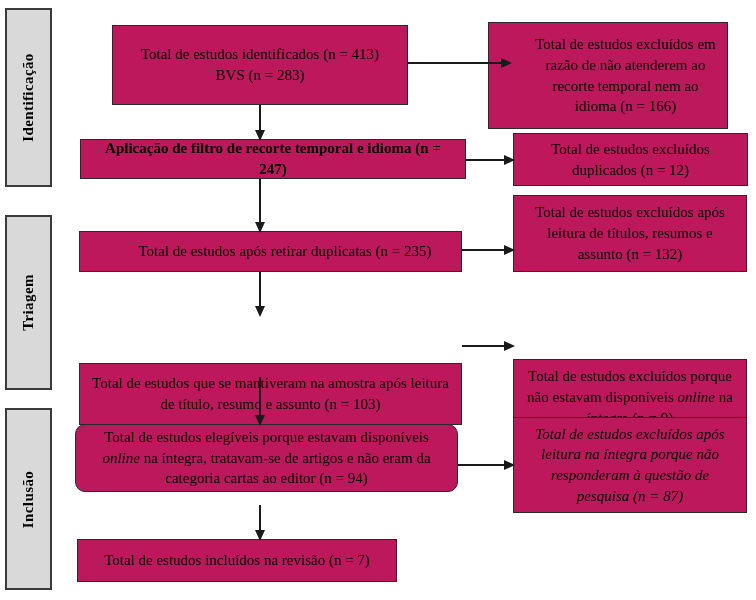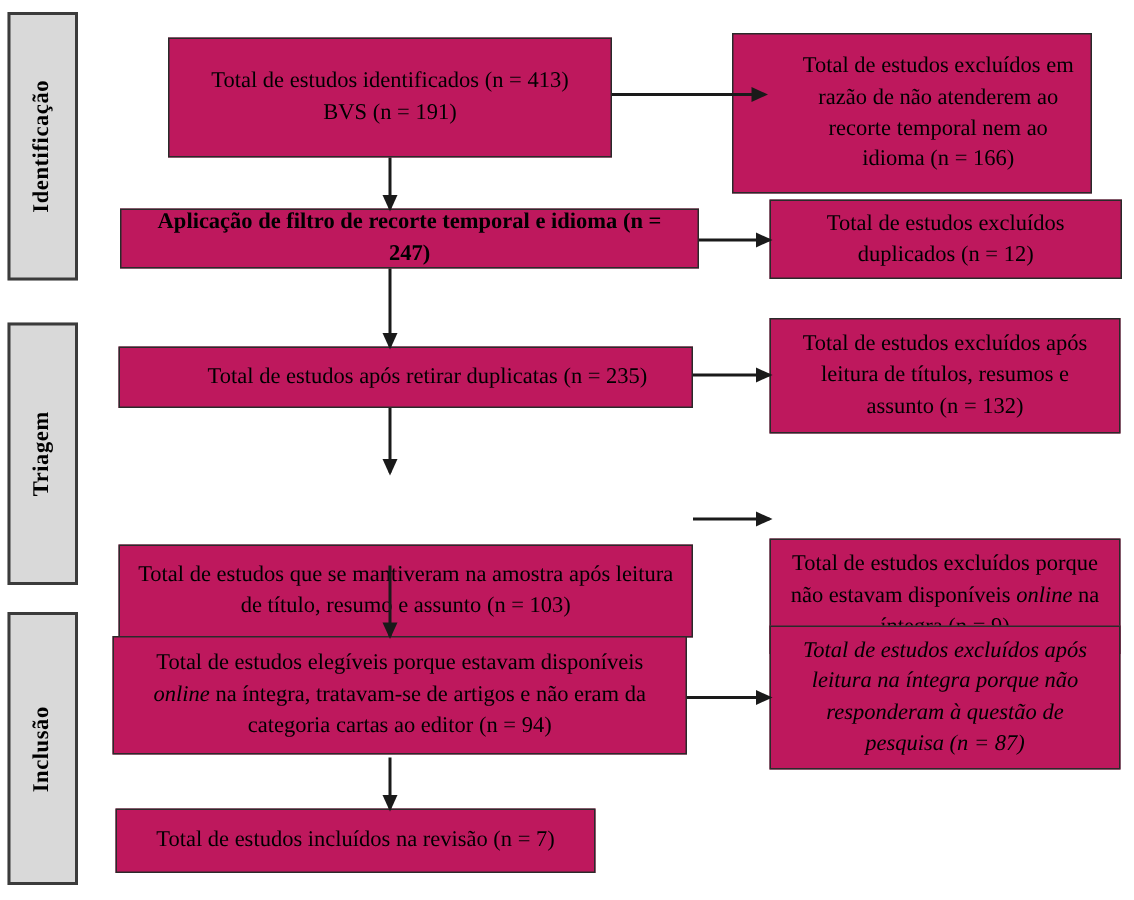--- a/index.html
+++ b/index.html
@@ -93,52 +93,52 @@
   </div>
   <div class="stage" style="left:5px; top:215px; width:47px; height:175px;">
     <span class="stage-text">Triagem</span>
   </div>
   <div class="stage" style="left:5px; top:408px; width:47px; height:182px;">
     <span class="stage-text">Inclusão</span>
   </div>
 
   <div class="box" style="left:112px; top:25px; width:296px; height:80px;">
     <span class="line">Total de estudos identificados (n = 413)</span>
-    <span class="line">BVS (n = 191)</span>
+    <span class="line">BVS (n = 283)</span>
   </div>
 
   <div class="box" style="left:80px; top:139px; width:386px; height:40px;font-weight:bold;">
     <span>Aplicação de filtro de recorte temporal e idioma (n = 247)</span>
   </div>
 
   <div class="box" style="left:79px; top:231px; width:383px; height:41px;padding-left:39px;">
     <span>Total de estudos após retirar duplicatas (n = 235)</span>
   </div>
 
   <div class="box" style="left:79px; top:315px; width:383px; height:62px;margin-top:48px;">
     <span>Total de estudos que se mantiveram na amostra após leitura de título, resumo e assunto (n = 103)</span>
   </div>
 
-  <div class="box" style="left:75px; top:424px; width:383px; height:79px;">
+  <div class="box" style="left:75px; top:424px; width:383px; height:68px;border-radius:10px;">
     <span><span>Total de estudos elegíveis porque estavam disponíveis </span><span class="it">online</span><span> na íntegra, tratavam-se de artigos e não eram da categoria cartas ao editor (n = 94)</span></span>
   </div>
 
   <div class="box" style="left:77px; top:539px; width:320px; height:43px;">
     <span>Total de estudos incluídos na revisão (n = 7)</span>
   </div>
 
   <div class="box" style="left:488px; top:22px; width:240px; height:107px;padding-left:45px;">
     <span>Total de estudos excluídos em razão de não atenderem ao recorte temporal nem ao idioma (n = 166)</span>
   </div>
 
   <div class="box" style="left:513px; top:133px; width:235px; height:53px;">
     <span>Total de estudos excluídos duplicados (n = 12)</span>
   </div>
 
-  <div class="box" style="left:513px; top:212px; width:234px; height:77px;">
+  <div class="box" style="left:513px; top:195px; width:234px; height:77px;">
     <span>Total de estudos excluídos após leitura de títulos, resumos e assunto (n = 132)</span>
   </div>
 
   <div class="box" style="left:513px; top:311px; width:234px; height:77px;margin-top:48px;">
     <span><span>Total de estudos excluídos porque não estavam disponíveis </span><span class="it">online</span><span> na íntegra (n = 9)</span></span>
   </div>
 
   <div class="box" style="left:513px; top:417px; width:234px; height:96px;font-style:italic;">
     <span>Total de estudos excluídos após leitura na íntegra porque não responderam à questão de pesquisa (n = 87)</span>
   </div>

